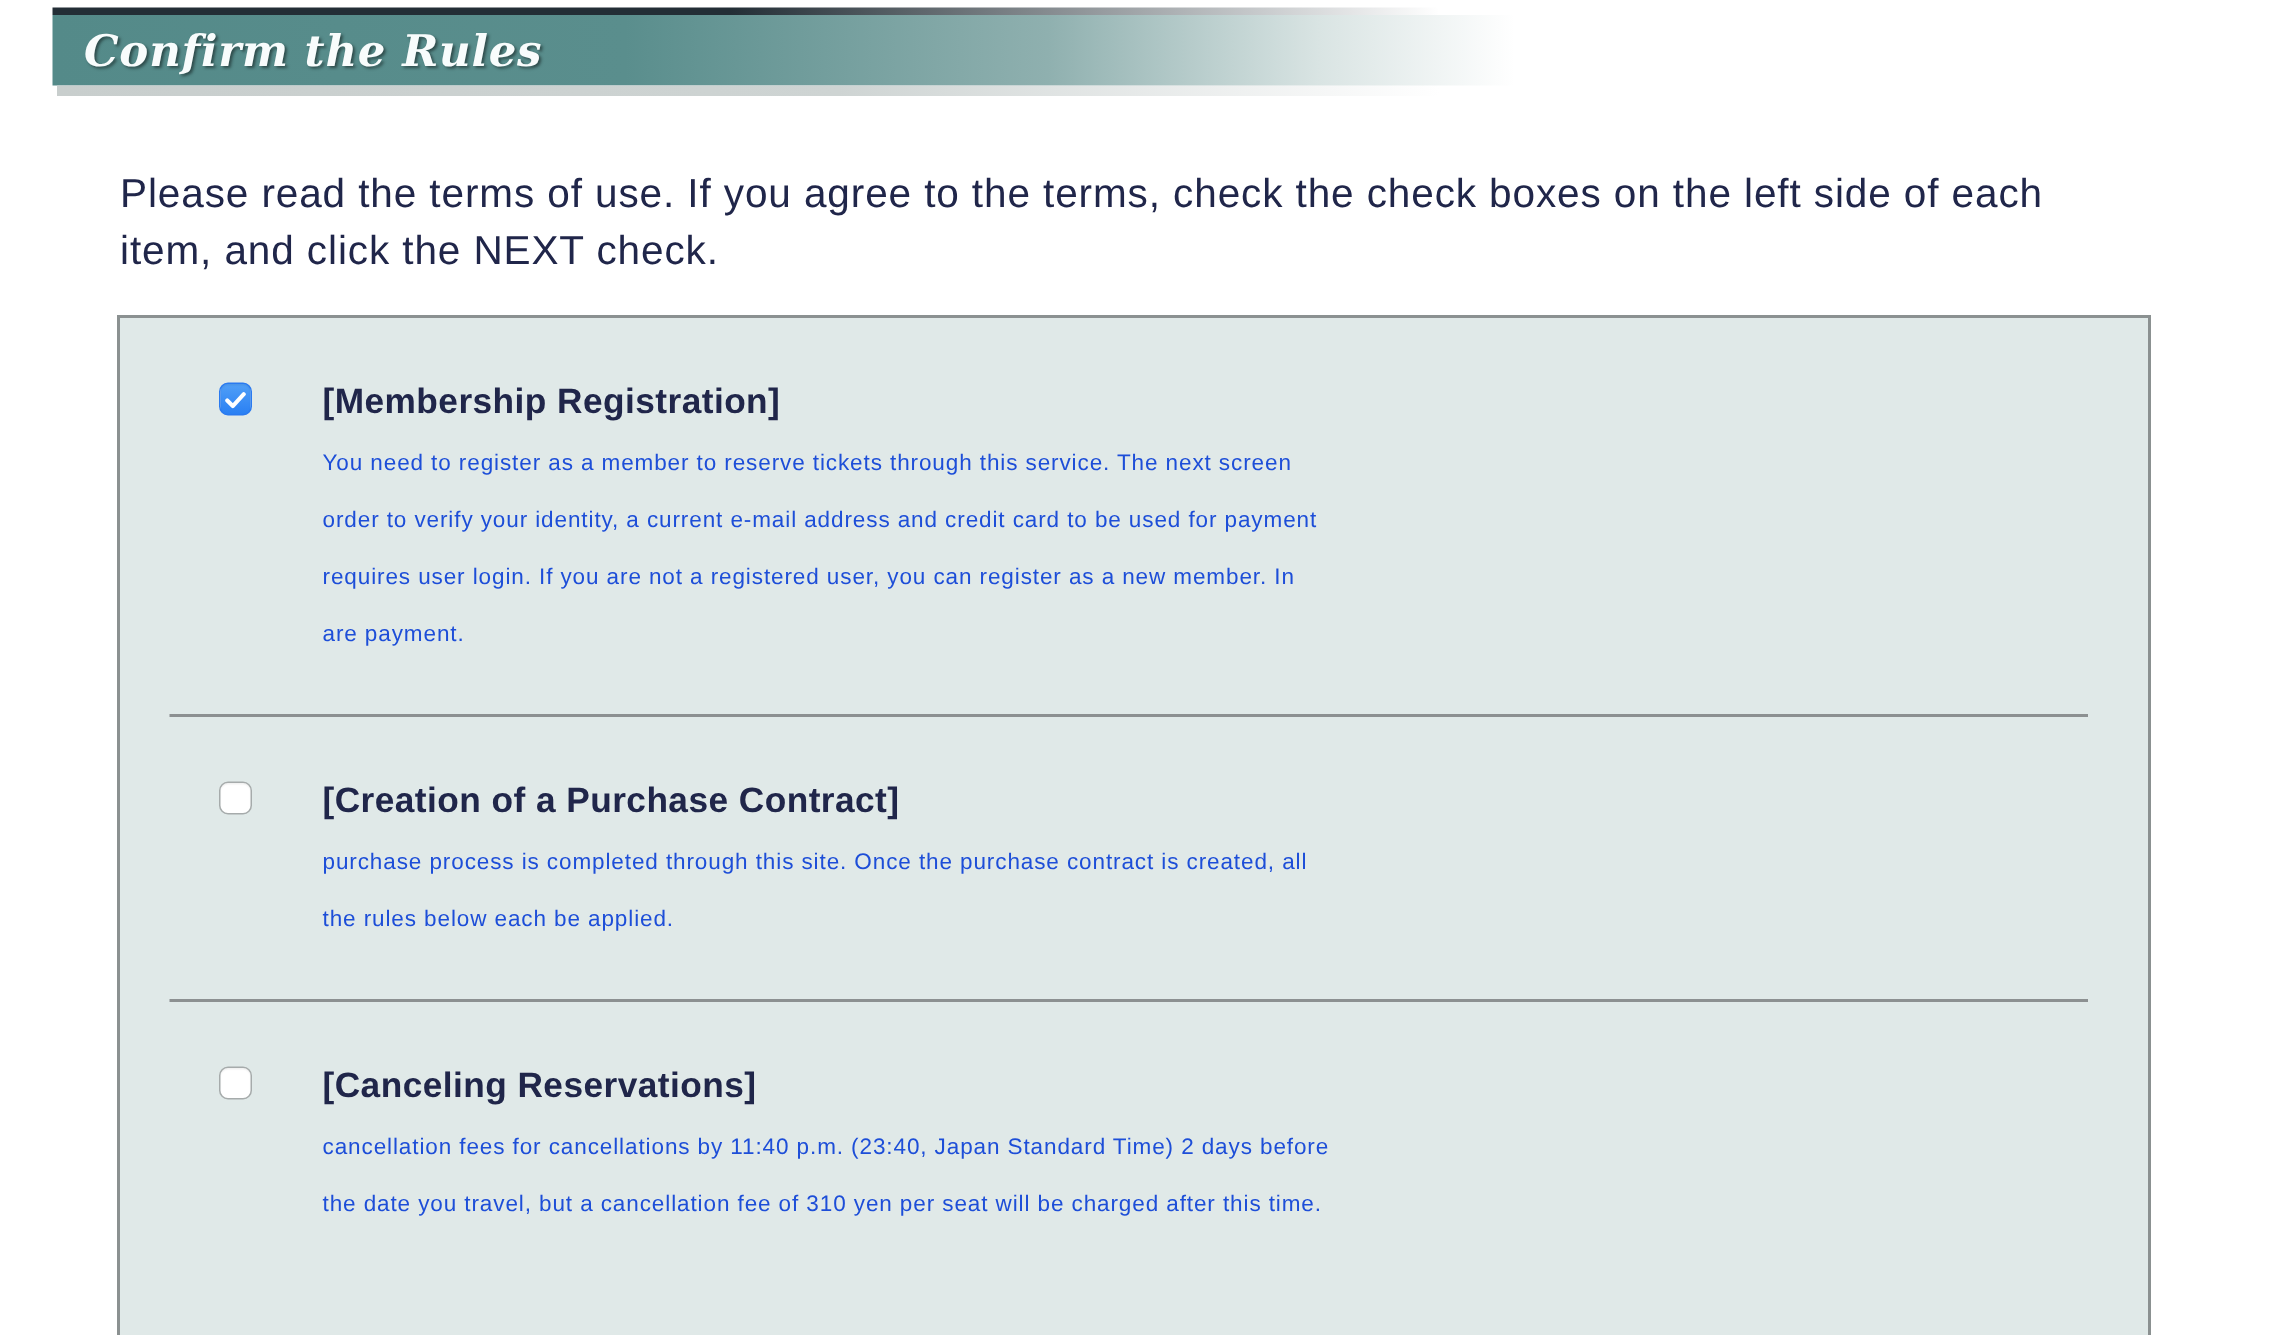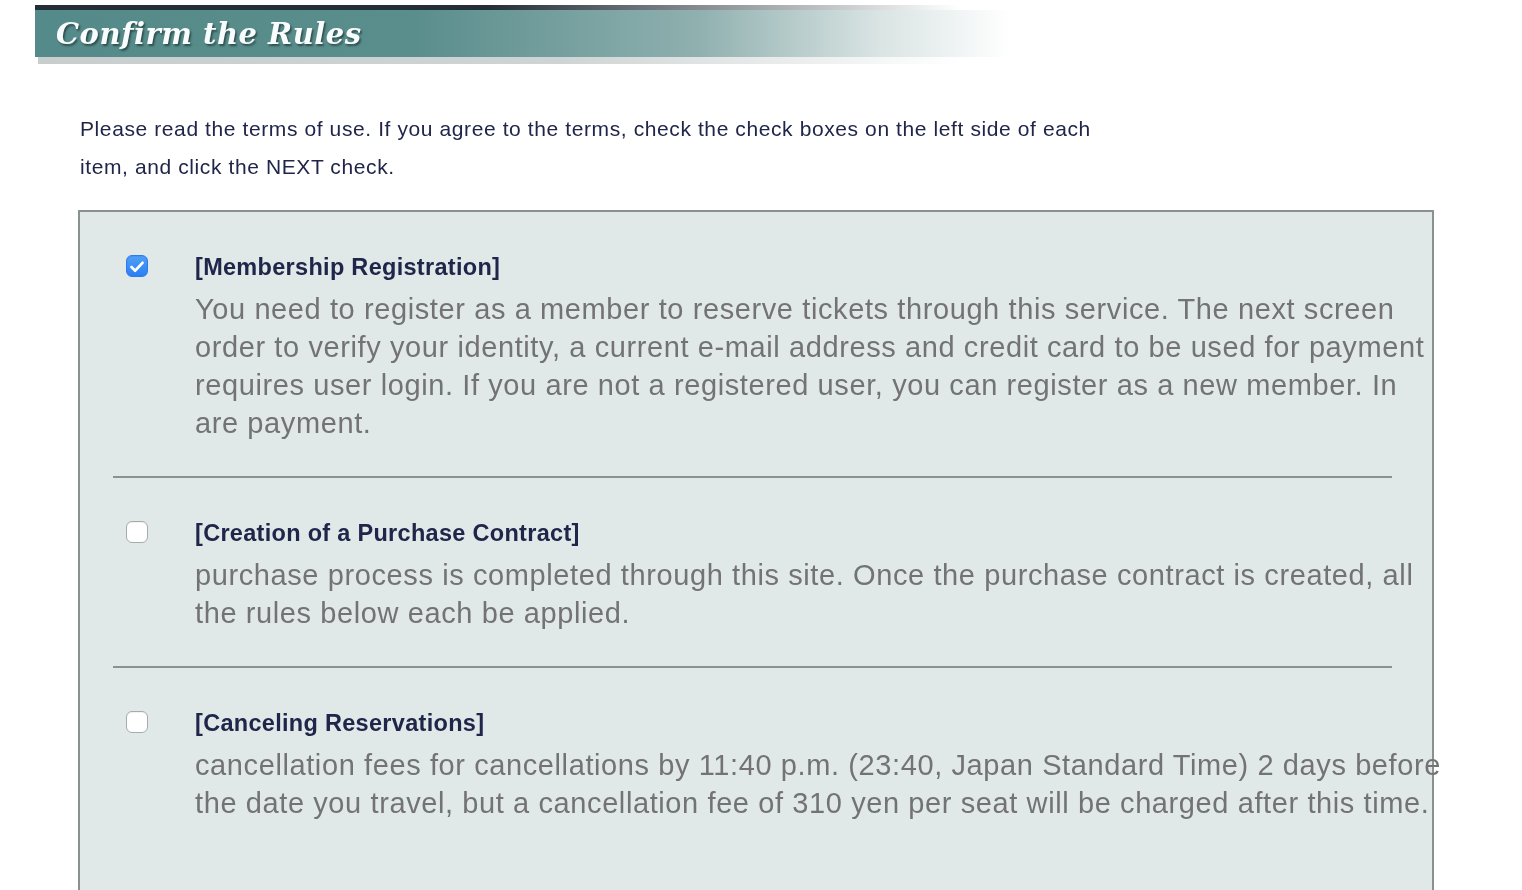--- a/index.html
+++ b/index.html
@@ -31,34 +31,34 @@
     text-shadow: 1.5px 1.5px 2px rgba(15,25,25,0.55);
   }
   .hdr-shadow {
     height: 7px; margin-left: 3px;
     background: linear-gradient(90deg, #c8cecd 0%, #ced4d3 52%, rgba(255,255,255,0) 92%);
   }
 
   
   .intro {
     position: absolute; left: 80px; top: 110px;
-    color: #20264a; font-size: 21px; line-height: 38px;
+    color: #20264a; font-size: 27px; line-height: 38px;
     letter-spacing: 0.6px;
   }
   .intro div { white-space: nowrap; }
 
   
   .panel {
     position: absolute; left: 78px; top: 210px;
     width: 1356px; height: 830px;
     box-sizing: border-box;
     border: 2px solid #8b9191;
     background: #e0e9e8;
   }
-  .section { display: flex; padding: 40px 45px 0 46px; }
+  .section { display: flex; padding: 40px 45px 0 66px; }
   .checkbox {
     width: 22px; height: 22px; margin-top: 3px; flex-shrink: 0;
     box-sizing: border-box;
     background: #ffffff;
     border: 1px solid #a6abab;
     border-radius: 6px;
     box-shadow: inset 0 1px 1px rgba(0,0,0,0.06);
   }
   .checkbox.checked {
     background: linear-gradient(180deg, #509ff7 0%, #2a80f3 100%);
@@ -66,21 +66,21 @@
   }
   .checkbox .check { display: none; }
   .checkbox.checked .check { display: block; margin: 5px auto 0 auto; }
   .content { margin-left: 47px; }
   .heading {
     color: #20264a; font-size: 23.5px; font-weight: bold;
     line-height: 30px; margin-bottom: 8px; letter-spacing: 0.3px;
     white-space: nowrap;
   }
   .rule-line {
-    color: #737373; font-size: 29px; line-height: 38px;
+    color: #1d4ed8; font-size: 15px; line-height: 38px;
     letter-spacing: 0.6px; white-space: nowrap;
   }
   .divider {
     border: none; border-top: 2px solid #8c9091;
     margin: 34px 40px 0 33px;
   }
 </style>
 </head>
 <body>
 

